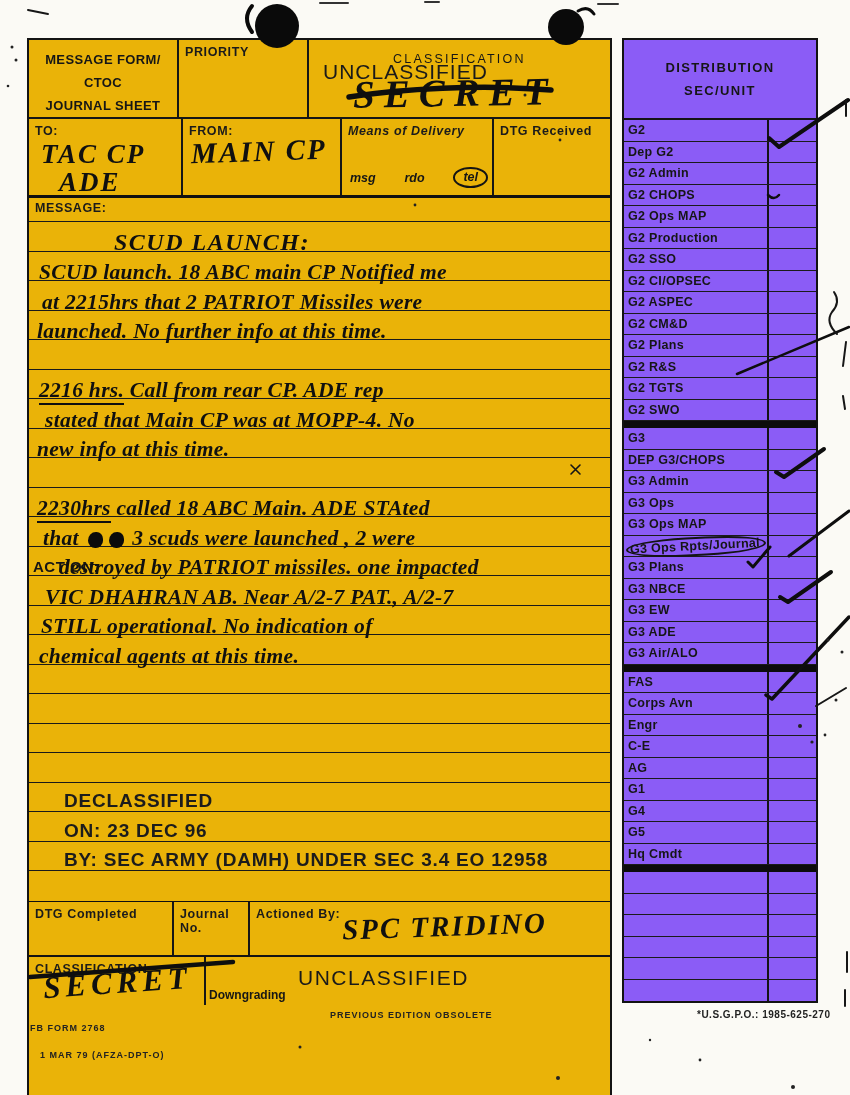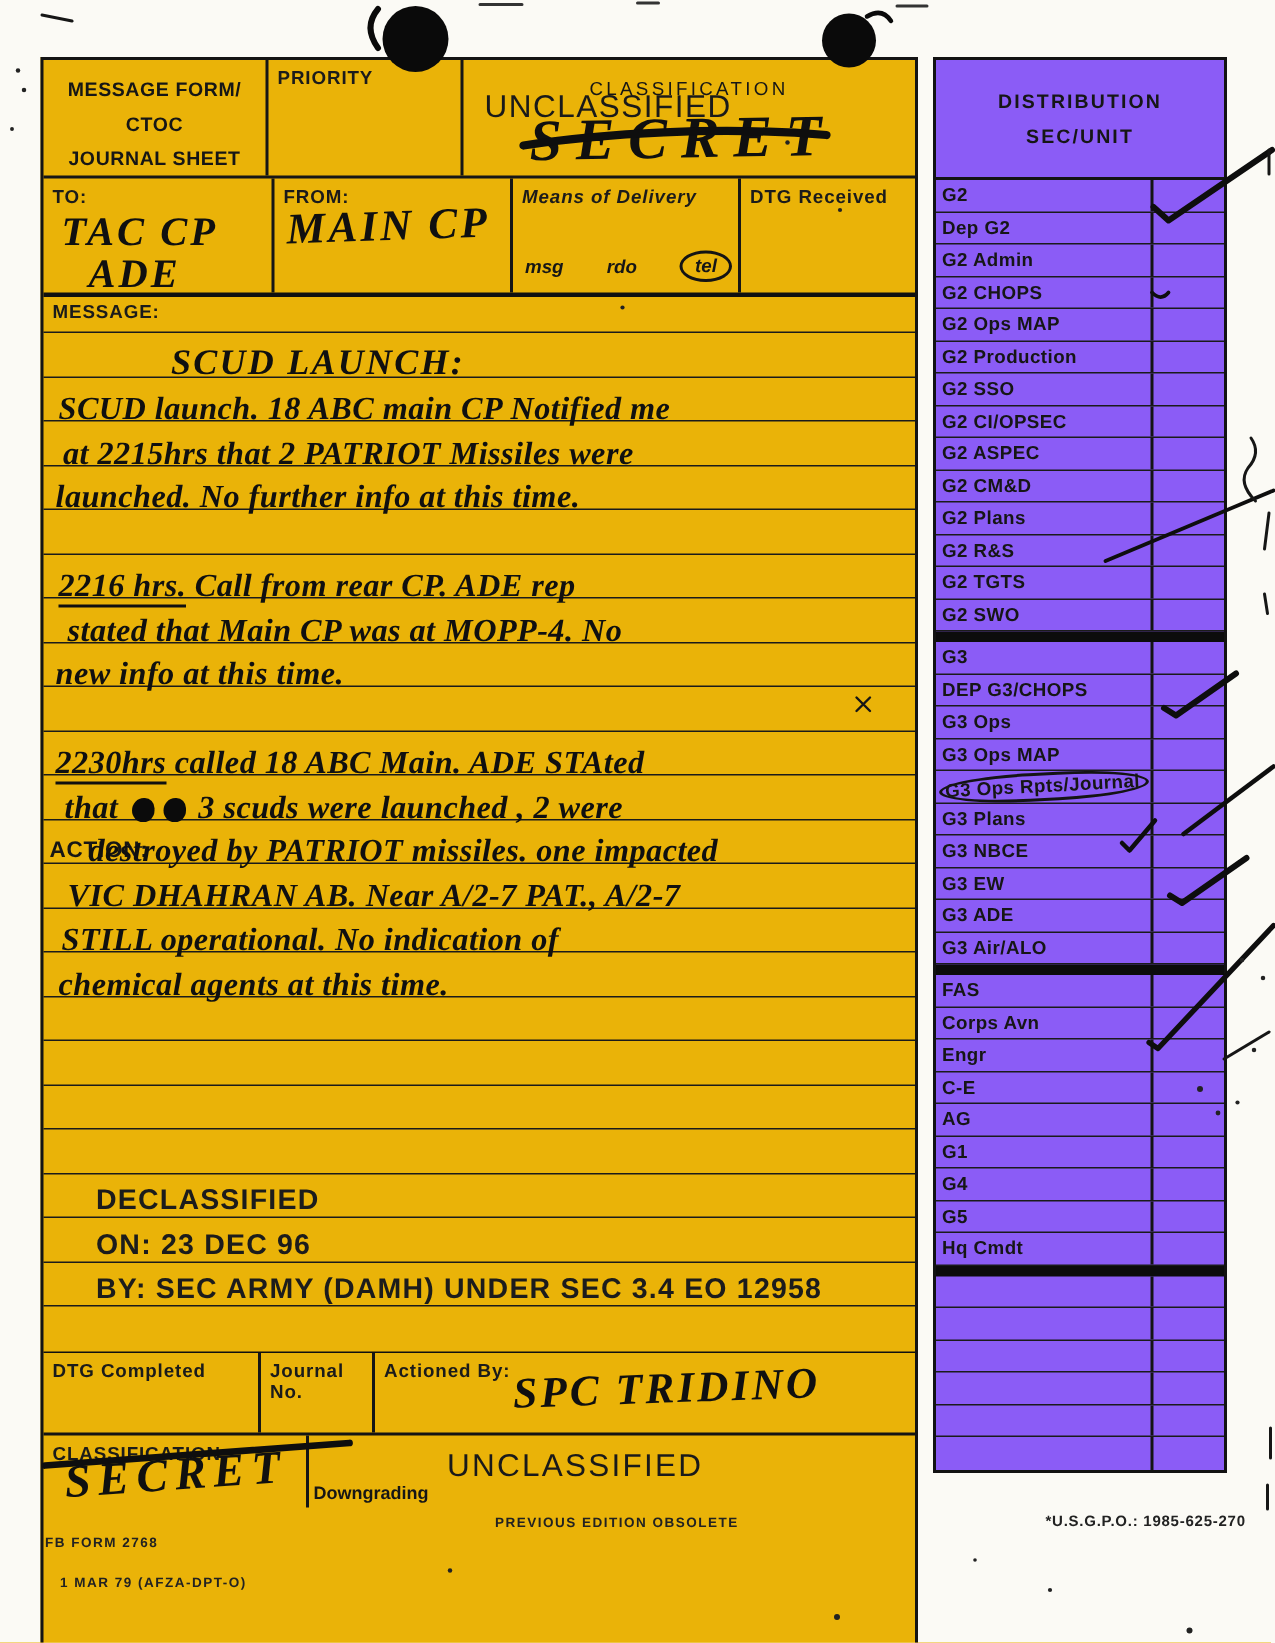--- a/index.html
+++ b/index.html
@@ -296,20 +296,24 @@
         <div class="dist-divider"></div>
         <div class="dist-row">
           <div class="dist-label">G3</div>
           <div class="dist-check"></div>
         </div>
         <div class="dist-row">
           <div class="dist-label">DEP G3/CHOPS</div>
           <div class="dist-check"></div>
         </div>
         <div class="dist-row">
+          <div class="dist-label">G3 Admin</div>
+          <div class="dist-check"></div>
+        </div>
+        <div class="dist-row">
           <div class="dist-label">G3 Ops</div>
           <div class="dist-check"></div>
         </div>
         <div class="dist-row">
           <div class="dist-label">G3 Ops MAP</div>
           <div class="dist-check"></div>
         </div>
         <div class="dist-row">
           <div class="dist-label"><span class="circled">G3 Ops Rpts/Journal</span></div>
           <div class="dist-check"></div>

